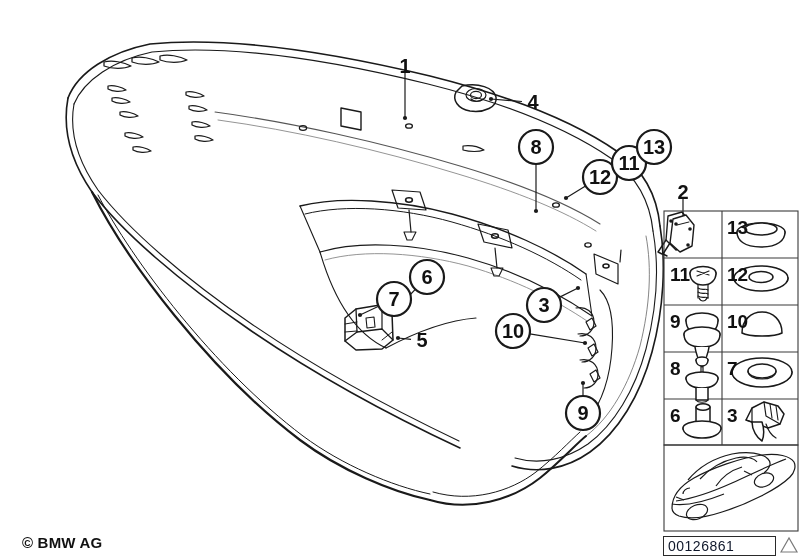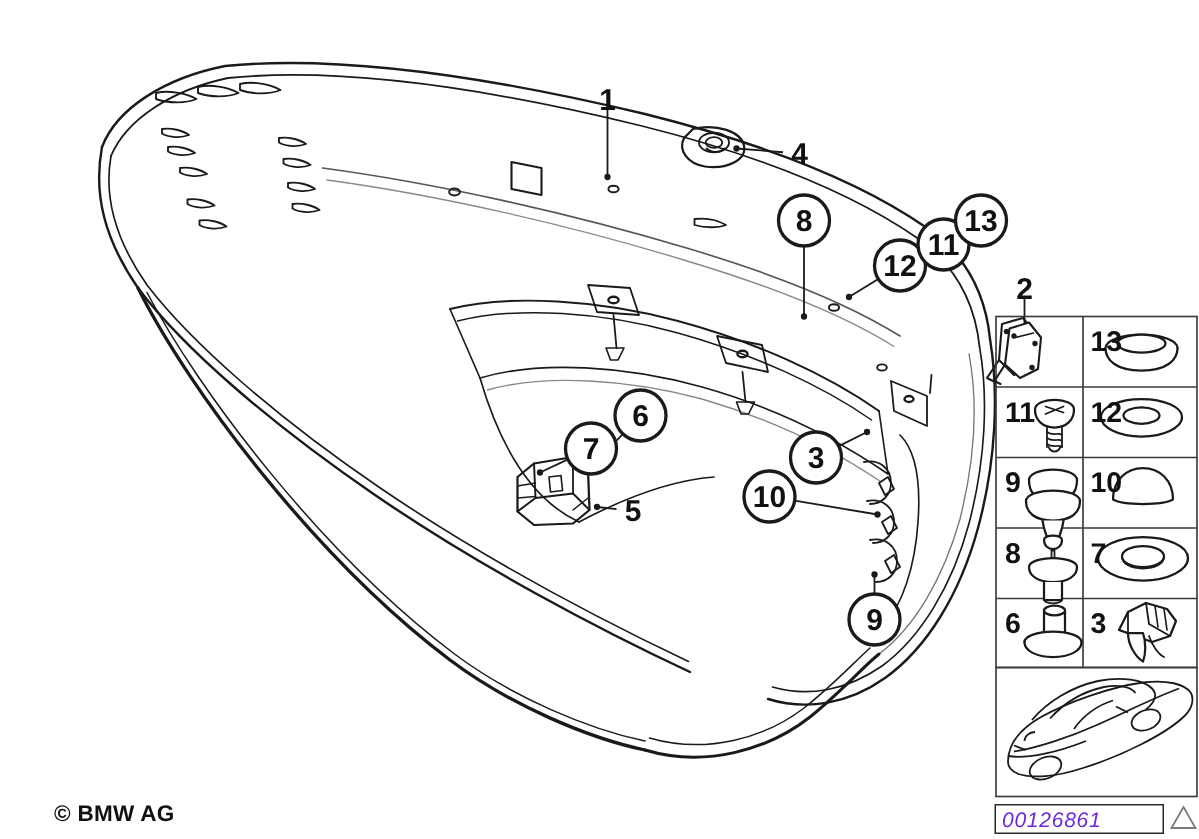--- a/index.html
+++ b/index.html
@@ -20,21 +20,21 @@
     width: 799px; height: 559px;
   }
   svg.layer {
     position: absolute;
     left: 0; top: 0;
     width: 799px;
     height: 559px;
   }
   .copyright {
     position: absolute;
-    left: 36px;
+    left: 22px;
     top: 534px;
     font-size: 15px;
     font-weight: bold;
     letter-spacing: 0.2px;
     color: #111;
     white-space: nowrap;
   }
   .partnum-box {
     position: absolute;
     left: 663px;
@@ -43,23 +43,22 @@
     height: 20px;
     border: 1px solid #2a2a2a;
     box-sizing: border-box;
     background: #fff;
   }
   .partnum-text {
     position: absolute;
     left: 668px;
     top: 538px;
     font-size: 14px;
-    color: #6d28d9;
+    color: #0f172a;
     letter-spacing: 0.5px;
-    font-style: italic;
   }
 </style>
 </head>
 <body>
 
 <div id="stage">
 
   <svg class="layer" viewBox="0 0 799 559">
     <g fill="none" stroke="#1a1a1a" stroke-width="1.6" stroke-linejoin="round" stroke-linecap="round">
 

